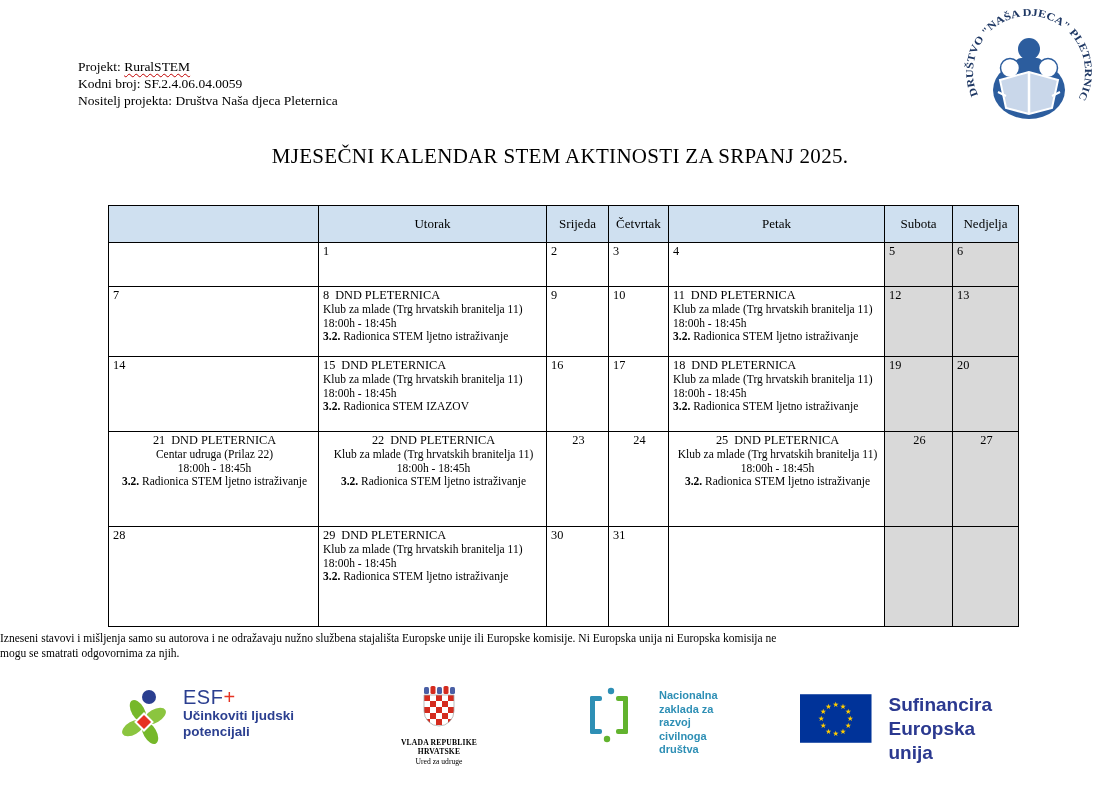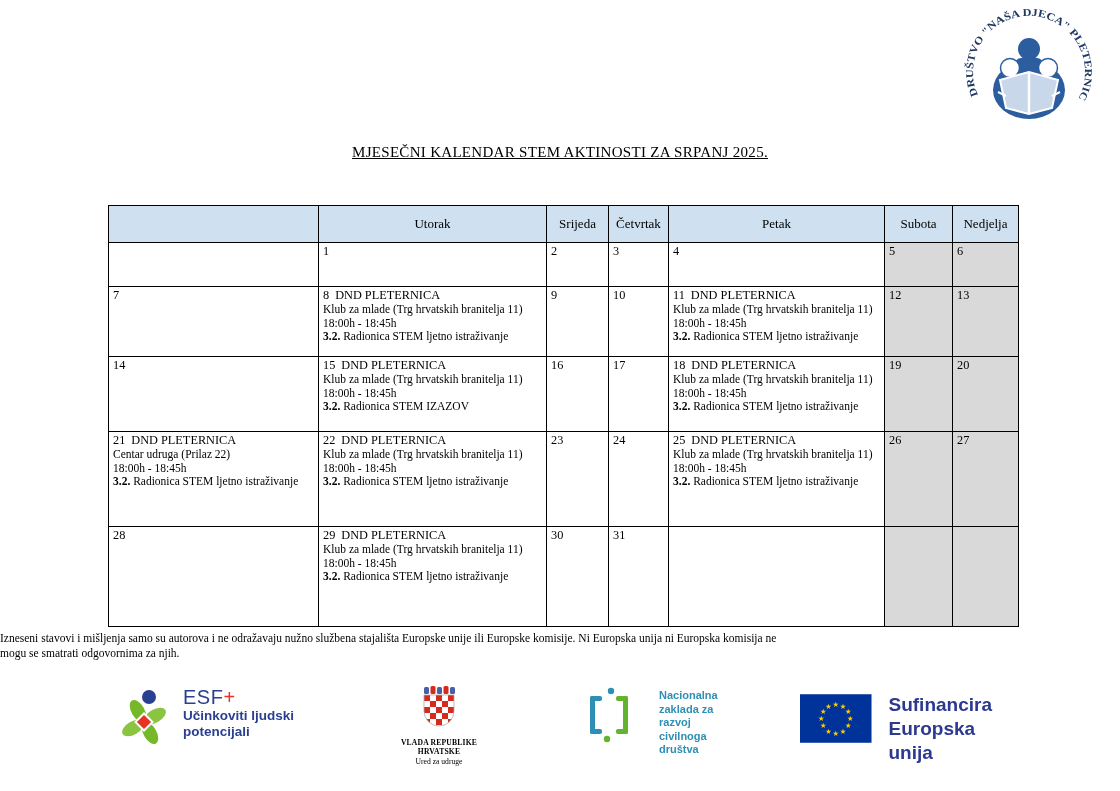--- a/index.html
+++ b/index.html
@@ -9,21 +9,21 @@
   
   .doc-header { position:absolute; left:78px; top:58px; font-size:13.5px; line-height:17px; }
   .wavy { text-decoration-line:underline; text-decoration-style:wavy;
           text-decoration-color:#c00000; text-decoration-thickness:1px; text-underline-offset:2px; }
 
   
   .dnd-logo { position:absolute; left:953px; top:6px; }
 
   
   .title-wrap { position:absolute; left:0; top:144px; width:1120px; text-align:center; }
-  .main-title { font-size:15px; letter-spacing:0.3px; text-decoration:underline; }
+  .main-title { font-size:21px; letter-spacing:0.3px; }
   .subtitle  { font-size:11.4px; margin-top:4px; }
 
   
   .cal { position:absolute; left:108px; top:205px; width:910px;
          border-collapse:collapse; table-layout:fixed; }
   .cal th { border:1px solid #000; background:var(--header-blue,#cfe0f0);
             font-weight:normal; font-size:13px; height:36px; text-align:center; vertical-align:middle; padding:0; }
   .cal td { border:1px solid #000; vertical-align:top; padding:1px 2px 1px 4px;
             font-size:12.3px; line-height:1.2; }
   .cal tbody td:nth-child(6), .cal tbody td:nth-child(7) { background:var(--weekend-gray,#d9d9d9); }
@@ -56,20 +56,25 @@
   .eu { position:absolute; left:800px; top:6px; display:flex; gap:17px; align-items:flex-start; }
   .eu-text { font-family:"Liberation Sans", sans-serif; font-size:19px; font-weight:bold;
              color:var(--eu-text,#2b3990); line-height:24px; padding-top:3px; }
   .eu-text span { display:block; }
 </style>
 </head>
 <body>
 
 <div class="page">
 
+  <div class="doc-header">
+    <div><span>Projekt:</span> <span class="wavy">RuralSTEM</span></div>
+    <div>Kodni broj: SF.2.4.06.04.0059</div>
+    <div>Nositelj projekta: Društva Naša djeca Pleternica</div>
+  </div>
 
   <svg class="dnd-logo" width="152" height="122" viewBox="0 0 152 122">
     <defs>
       <path id="dndArc" d="M 25 89 A 56 56 0 1 1 127 89" fill="none"></path>
     </defs>
     <text font-family="Liberation Serif, serif" font-size="10.5" font-weight="bold" style="fill:var(--dnd-dark,#1f3864)">
       <textPath href="#dndArc" startOffset="0" textLength="236" lengthAdjust="spacingAndGlyphs">DRUŠTVO "NAŠA DJECA" PLETERNICA</textPath>
     </text>
     <g>
       <ellipse cx="76" cy="84" rx="36" ry="29" style="fill:var(--dnd-blue,#2c5d9e)"></ellipse>
@@ -181,21 +186,21 @@
             <div class="evt-line">18:00h - 18:45h</div>
             <div class="evt-line"><span class="b">3.2.</span> Radionica STEM ljetno istraživanje</div>
           </td>
           <td>
             <div class="day-line"><span class="day-num">19</span></div>
           </td>
           <td>
             <div class="day-line"><span class="day-num">20</span></div>
           </td>
         </tr>
-        <tr style="height: 95px;">
+        <tr style="height: 95px; text-align: center;">
           <td>
             <div class="day-line"><span class="day-num">21</span><span class="evt-title">DND PLETERNICA</span></div>
             <div class="evt-line">Centar udruga (Prilaz 22)</div>
             <div class="evt-line">18:00h - 18:45h</div>
             <div class="evt-line"><span class="b">3.2.</span> Radionica STEM ljetno istraživanje</div>
           </td>
           <td>
             <div class="day-line"><span class="day-num">22</span><span class="evt-title">DND PLETERNICA</span></div>
             <div class="evt-line">Klub za mlade (Trg hrvatskih branitelja 11)</div>
             <div class="evt-line">18:00h - 18:45h</div>

